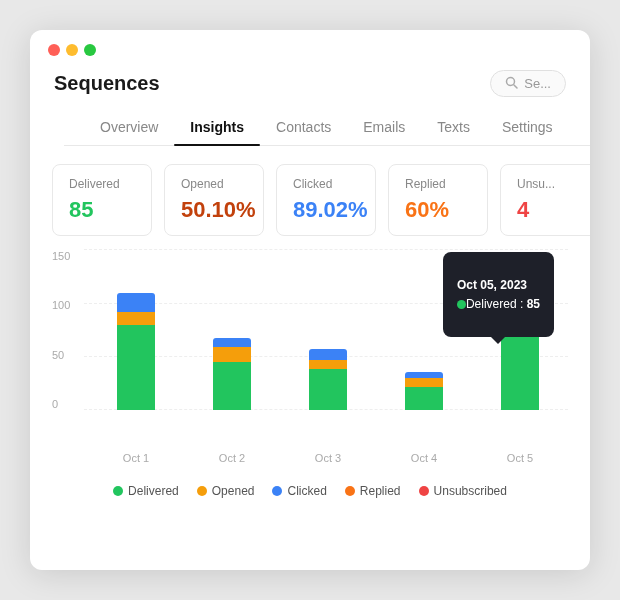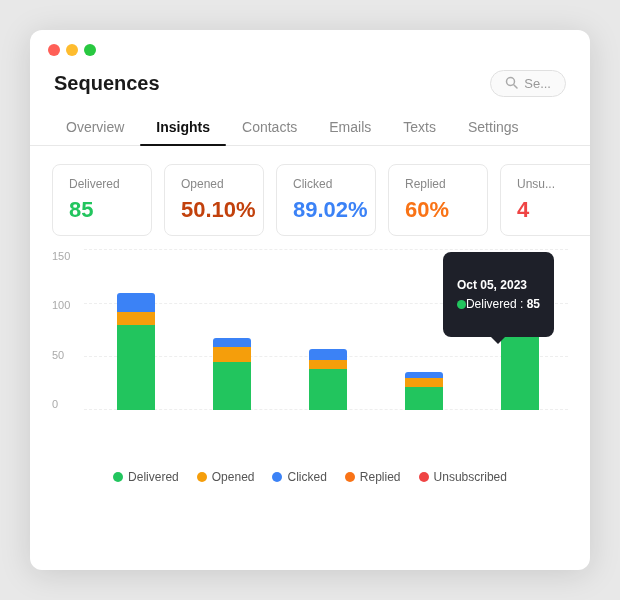--- a/index.html
+++ b/index.html
@@ -54,20 +54,21 @@
       gap: 6px;
       font-size: 13px;
       color: #999;
       background: #fafafa;
     }
     .tabs {
       display: flex;
       border-bottom: 1px solid #e8e8e8;
       padding: 0 20px;
       gap: 0;
+      margin-left: 34px;
     }
     .tab {
       padding: 10px 16px;
       font-size: 14px;
       color: #888;
       cursor: pointer;
       position: relative;
       white-space: nowrap;
     }
     .tab.active {
@@ -347,20 +348,27 @@
 
       <div class="tooltip" style="right:14px; top:2px; bottom:auto;">
         <div class="tooltip-date">Oct 05, 2023</div>
         <div class="tooltip-value">
           <div class="tooltip-dot"></div>
           <span>Delivered : <strong>85</strong></span>
         </div>
       </div>
     </div>
 
+    <div class="x-axis" id="x-axis">
+        <span>Oct 1</span>
+        <span>Oct 2</span>
+        <span>Oct 3</span>
+        <span>Oct 4</span>
+        <span>Oct 5</span>
+      </div>
   </div>
 
   <div class="legend" id="legend">
       <div class="legend-item">
         <div class="legend-dot" style="background: rgb(34, 197, 94);"></div>
         <span>Delivered</span>
       </div>
       <div class="legend-item">
         <div class="legend-dot" style="background: rgb(245, 158, 11);"></div>
         <span>Opened</span>

